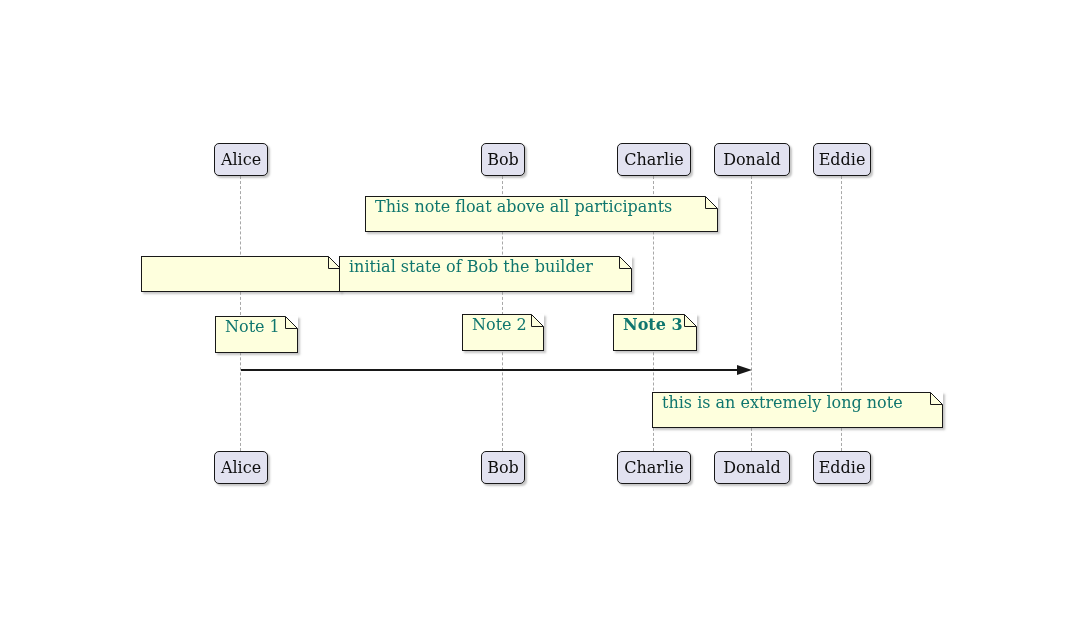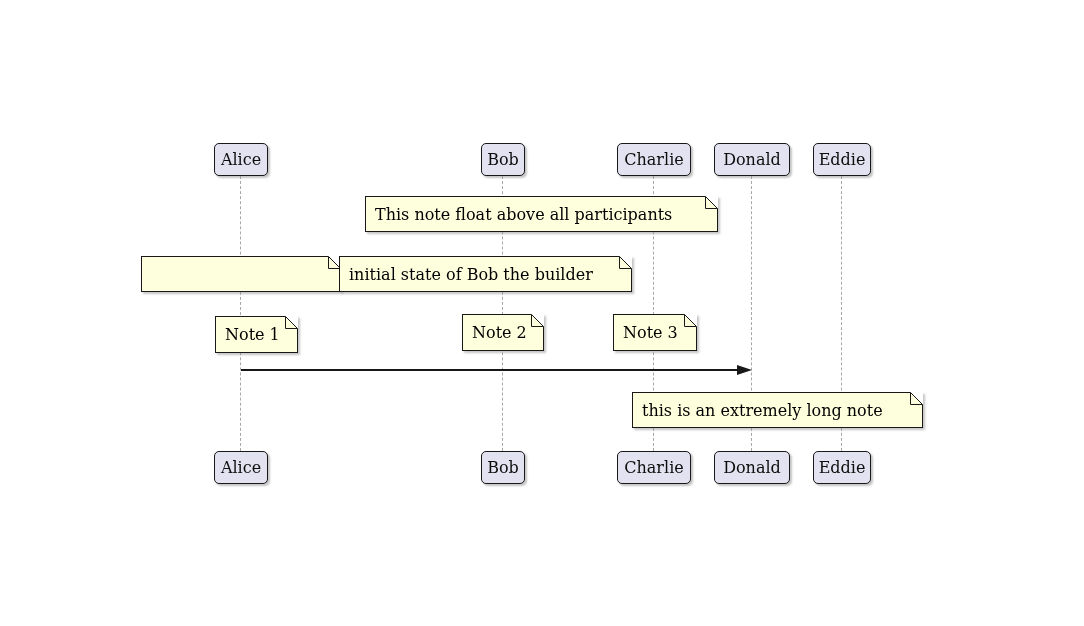--- a/index.html
+++ b/index.html
@@ -43,23 +43,22 @@
   }
 
   
   .note {
     position: absolute;
     height: 36px;
     background: #FEFFDD;
     border: 1px solid #181818;
     box-shadow: 2px 2px 2px rgba(140,140,140,0.5);
     display: flex;
-    align-items: center;
     font-size: 16px;
-    color: #000000;
+    color: #0f766e;
     padding: 0 24px 0 9px;
     z-index: 2;
     white-space: nowrap;
   }
   .note .fold {
     position: absolute;
     top: -1px;
     right: -1px;
     width: 13px;
     height: 13px;
@@ -157,32 +156,32 @@
   </div>
 
   <div class="note" style="left:462px; top:314px; width:82px; height:37px;">
     <span>Note 2</span>
     <svg class="fold" viewBox="0 0 13 13">
       <polygon points="0,0 13,0 13,13" fill="#FFFFFF"></polygon>
       <polygon points="0.5,0.5 0.5,12.5 12.5,12.5" fill="#FEFFDD" stroke="#181818" stroke-width="1"></polygon>
     </svg>
   </div>
 
-  <div class="note" style="left:613px; top:314px; width:84px; height:37px;">
+  <div class="note" style="left:613px; top:314px; width:84px; height:37px;font-weight:bold;">
     <span>Note 3</span>
     <svg class="fold" viewBox="0 0 13 13">
       <polygon points="0,0 13,0 13,13" fill="#FFFFFF"></polygon>
       <polygon points="0.5,0.5 0.5,12.5 12.5,12.5" fill="#FEFFDD" stroke="#181818" stroke-width="1"></polygon>
     </svg>
   </div>
 
   <div class="arrow-line" style="left:241px; top:369px; width:497px;"></div>
   <div class="arrow-head" style="left:737px; top:364.5px;"></div>
 
-  <div class="note" style="left:632px; top:392px; width:291px;">
+  <div class="note" style="left:652px; top:392px; width:291px;">
     <span>this is an extremely long note</span>
     <svg class="fold" viewBox="0 0 13 13">
       <polygon points="0,0 13,0 13,13" fill="#FFFFFF"></polygon>
       <polygon points="0.5,0.5 0.5,12.5 12.5,12.5" fill="#FEFFDD" stroke="#181818" stroke-width="1"></polygon>
     </svg>
   </div>
 
 </div>
 
 </body></html>

